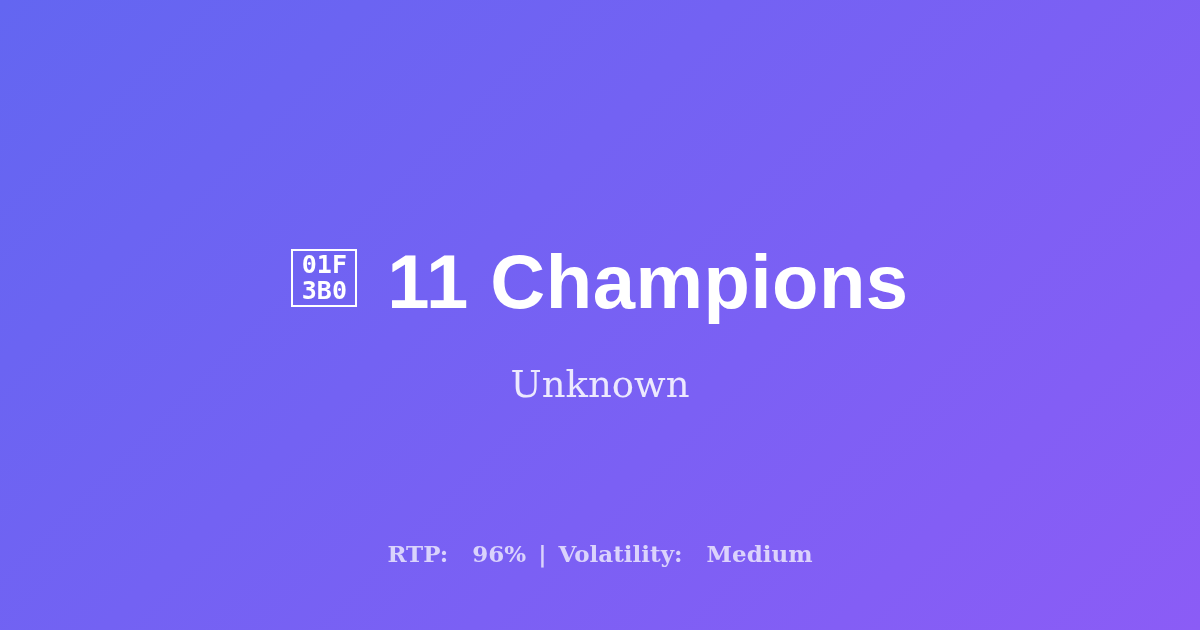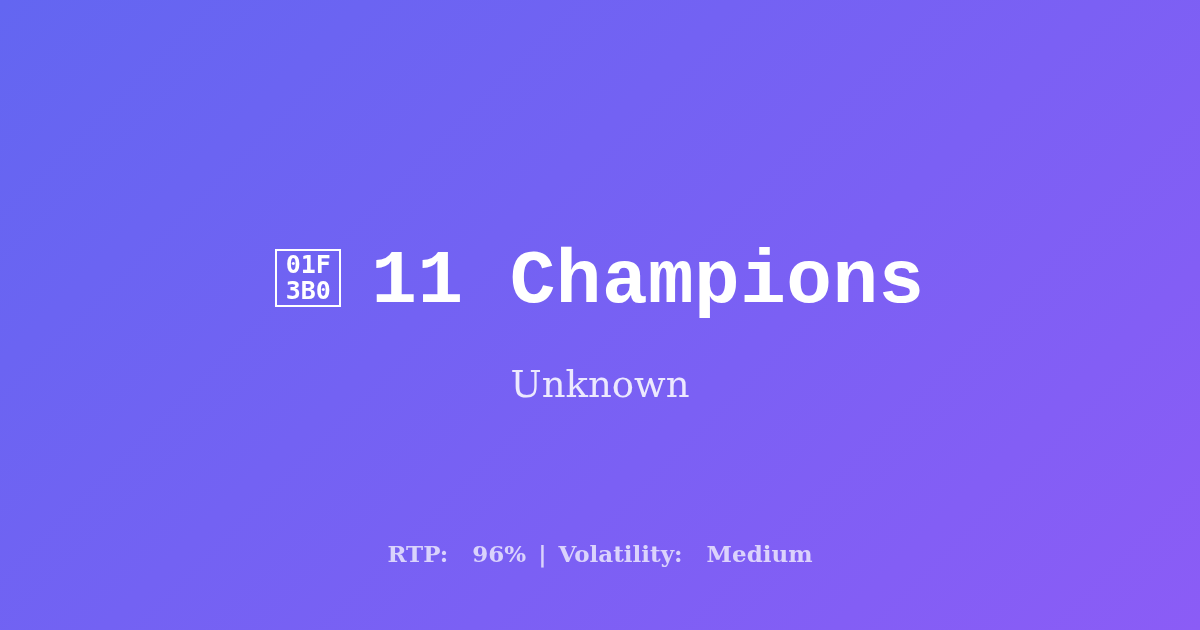--- a/index.html
+++ b/index.html
@@ -56,21 +56,21 @@
     font-family: "DejaVu Sans Mono", "Liberation Mono", monospace;
     font-size: 25px;
     font-weight: 700;
     color: #FFFFFF;
     letter-spacing: 0px;
     line-height: 1.04;
     white-space: pre;
   }
 
   .game-title {
-    font-family: Liberation Mono, monospace;
+    font-family: Liberation Sans, sans-serif;
     font-size: 76px;
     font-weight: 700;
     color: #FFFFFF;
     line-height: 1;
     white-space: nowrap;
     letter-spacing: 0.5px;
     margin-top: 7px;
   }
 
   

